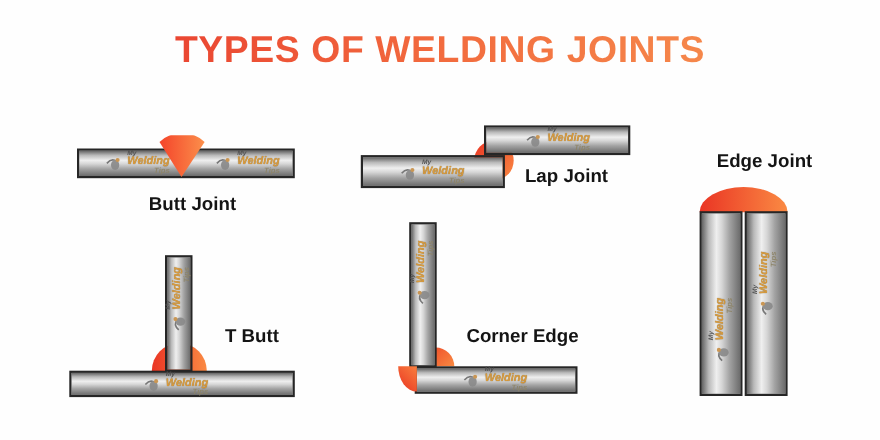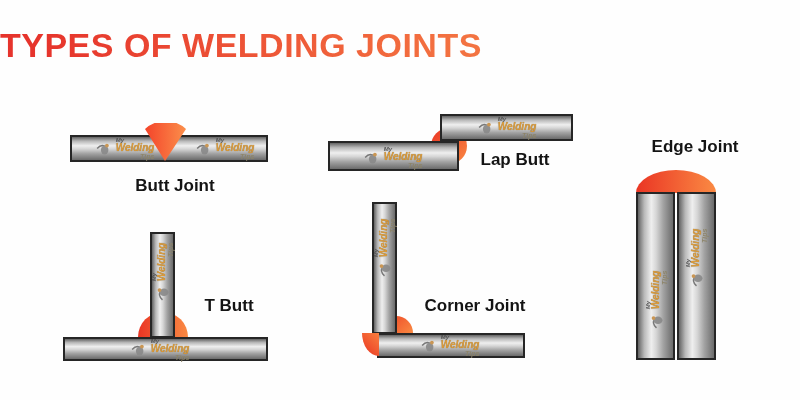--- a/index.html
+++ b/index.html
@@ -2,21 +2,21 @@
 <html><head>
 <meta charset="utf-8">
 <style>
   html,body{margin:0;padding:0;background:#fff;}
   #stage{
     position:relative;width:800px;height:400px;background:#fefefe;
     font-family:"Liberation Sans",sans-serif;overflow:hidden;
   }
   
   #title{
-    position:absolute;left:0;top:26px;width:100%;
+    position:absolute;left:0;top:26px;width:100%;text-align:center;
     font-size:34px;font-weight:800;letter-spacing:.5px;
     background:linear-gradient(90deg,#e6342c 5%,#f26b3e 50%,#f79551 95%);
     -webkit-background-clip:text;background-clip:text;color:transparent;
   }
   
   .bar{position:absolute;box-sizing:border-box;border:2px solid #262626;z-index:2;}
   .bar-h{background:linear-gradient(180deg,#636363 0%,#b9b9b9 18%,#efefef 38%,#d6d6d6 52%,#a3a3a3 72%,#6b6b6b 100%);}
   .bar-v{background:linear-gradient(90deg,#636363 0%,#b9b9b9 18%,#efefef 38%,#d6d6d6 52%,#a3a3a3 72%,#6b6b6b 100%);}
   
   .weld{position:absolute;z-index:1;background:linear-gradient(90deg,#ea3524,#fa8a43);}
@@ -111,21 +111,21 @@
         <path d="M2 10 Q8 3 14 8" fill="none" stroke="#6f6f6f" stroke-width="2"></path>
         <ellipse cx="12" cy="12" rx="5" ry="6" fill="#8a8a8a"></ellipse>
         <circle cx="15" cy="6" r="2.5" fill="#c89048"></circle>
       </svg>
       <span class="wm-text">
           <span class="wm-my">My</span>
           <span class="wm-welding">Welding</span>
           <span class="wm-tips">Tips</span>
         </span>
     </div>
-    <div class="jlabel" style="left:515px;top:150px;">Lap Butt</div>
+    <div class="jlabel" style="left:515px;top:150px;">Lap Joint</div>
   </div>
 
   <div>
     <div class="jlabel" style="left:675px;top:137px;padding-left:40px;">Edge Joint</div>
     <div class="weld" id="edge-weld"></div>
     <div class="bar bar-v" style="left:636px;top:192px;width:39px;height:168px;"></div>
     <div class="bar bar-v" style="left:677px;top:192px;width:39px;height:168px;"></div>
     <div class="wm rot" style="left:656px;top:300px;">
       <svg width="18" height="16" viewBox="0 0 24 20">
         <path d="M2 10 Q8 3 14 8" fill="none" stroke="#6f6f6f" stroke-width="2"></path>
@@ -205,16 +205,16 @@
         <path d="M2 10 Q8 3 14 8" fill="none" stroke="#6f6f6f" stroke-width="2"></path>
         <ellipse cx="12" cy="12" rx="5" ry="6" fill="#8a8a8a"></ellipse>
         <circle cx="15" cy="6" r="2.5" fill="#c89048"></circle>
       </svg>
       <span class="wm-text">
           <span class="wm-my">My</span>
           <span class="wm-welding">Welding</span>
           <span class="wm-tips">Tips</span>
         </span>
     </div>
-    <div class="jlabel" style="left:475px;top:296px;">Corner Joint</div>
+    <div class="jlabel" style="left:475px;top:296px;">Corner Edge</div>
   </div>
 
 </div>
 
 </body></html>

